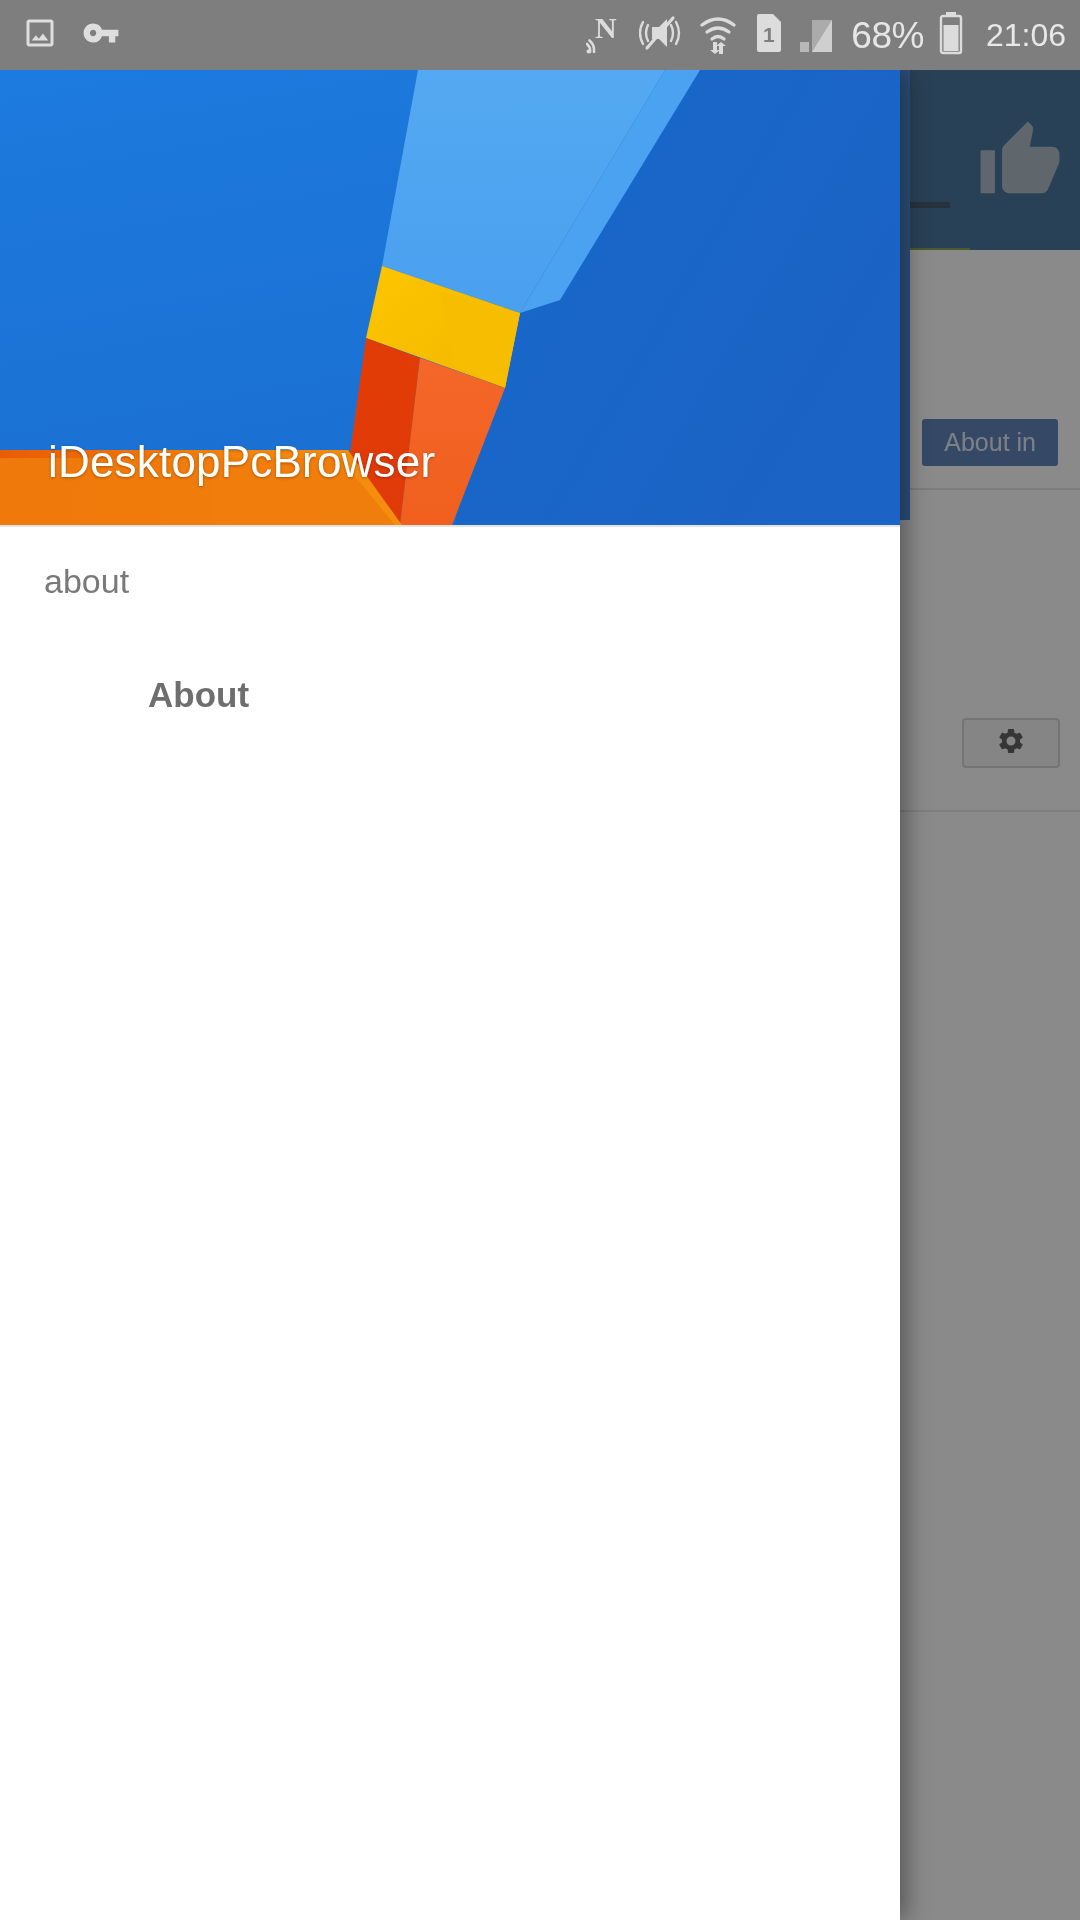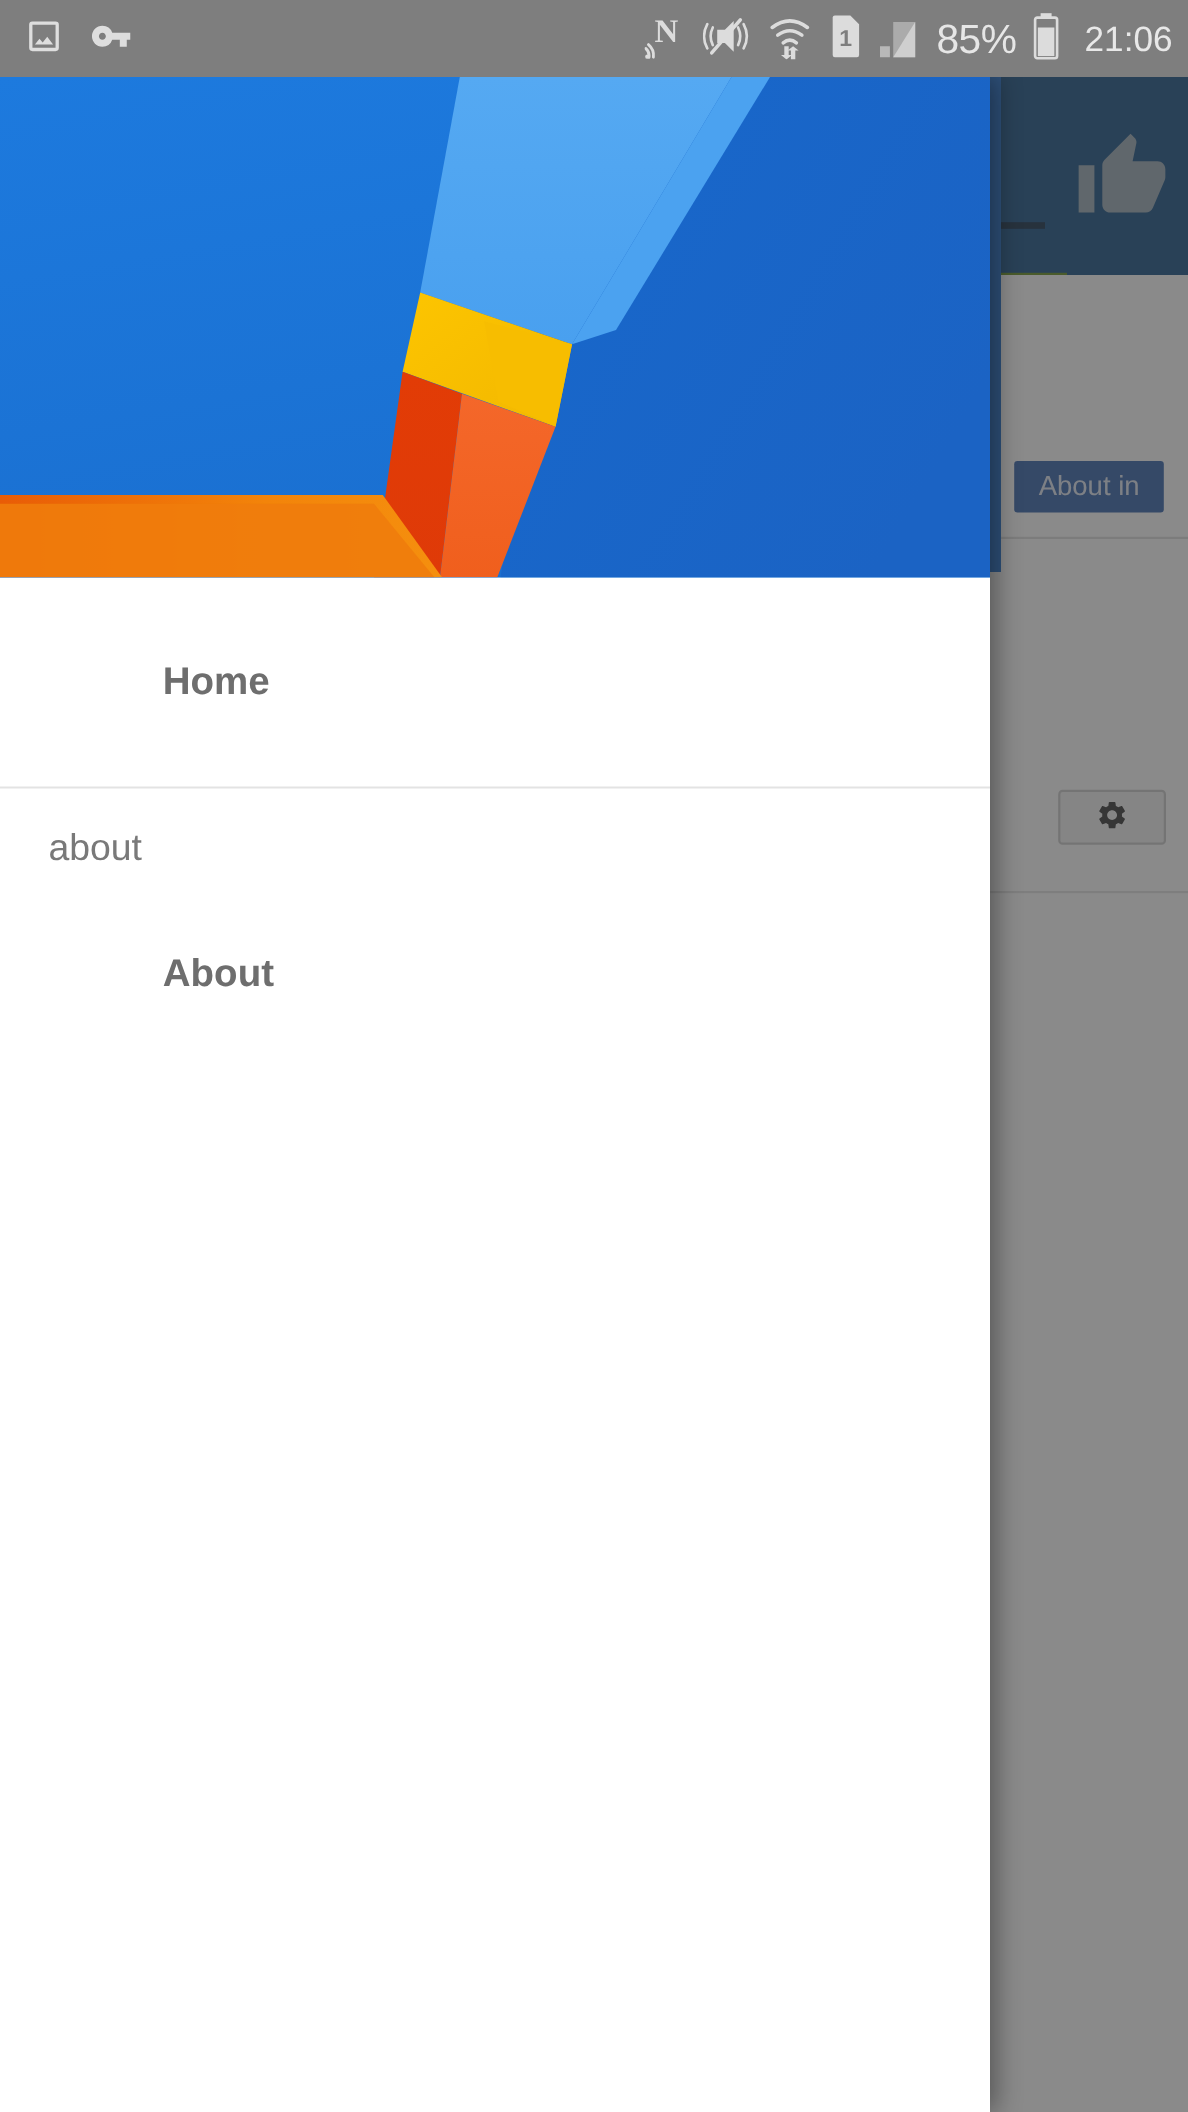--- a/index.html
+++ b/index.html
@@ -358,27 +358,23 @@
       <polygon points="440,222 520,243 505,318 453,295" fill="#f7bd00"></polygon>
 
       <polygon points="366,268 420,288 400,455 340,455" fill="url(#gRed)"></polygon>
 
       <polygon points="420,288 505,318 452,455 400,455" fill="url(#gOrange)"></polygon>
 
       <polygon points="0,380 348,380 402,455 0,455" fill="url(#gOrangeFlat)"></polygon>
       <polygon points="0,388 340,388 395,455 0,455" fill="#ef7c0c" opacity="0.9"></polygon>
     </svg>
 
-  </div>
-
-  <div class="dm-section">
-    <div class="dm-item">
-      <span class="dm-item-label">Home</span>
-    </div>
-  </div>
+    <div class="dh-title">iDesktopPcBrowser</div>
+  </div>
+
 
   <div class="dm-divider"></div>
 
   <div class="dm-section">
     <div class="dm-subheader">
       <span class="dm-subheader-label">about</span>
     </div>
     <div class="dm-item-about">
       <span class="dm-item-label">About</span>
     </div>
@@ -451,21 +447,21 @@
     </span>
 
     <span class="sb-icon">
       <svg width="40" height="42" viewBox="0 0 40 42">
         <polygon points="2,40 2,30 11,30 11,40" fill="#b8b8b8"></polygon>
         <polygon points="14,40 14,8 34,8 34,40" fill="#cfcfcf" opacity="0.55"></polygon>
         <polygon points="34,8 34,40 14,40" fill="#cfcfcf"></polygon>
       </svg>
     </span>
 
-    <span class="sb-battery-pct">85%</span>
+    <span class="sb-battery-pct">68%</span>
 
     <span class="sb-icon">
       <svg width="28" height="44" viewBox="0 0 28 44">
         <rect x="9" y="1" width="10" height="5" fill="#dcdcdc"></rect>
         <rect x="4" y="5" width="20" height="37" rx="2" fill="none" stroke="#dcdcdc" stroke-width="2.4"></rect>
         <rect x="6.5" y="14" width="15" height="26" fill="#dcdcdc"></rect>
       </svg>
     </span>
 
     <span class="sb-clock">21:06</span>

